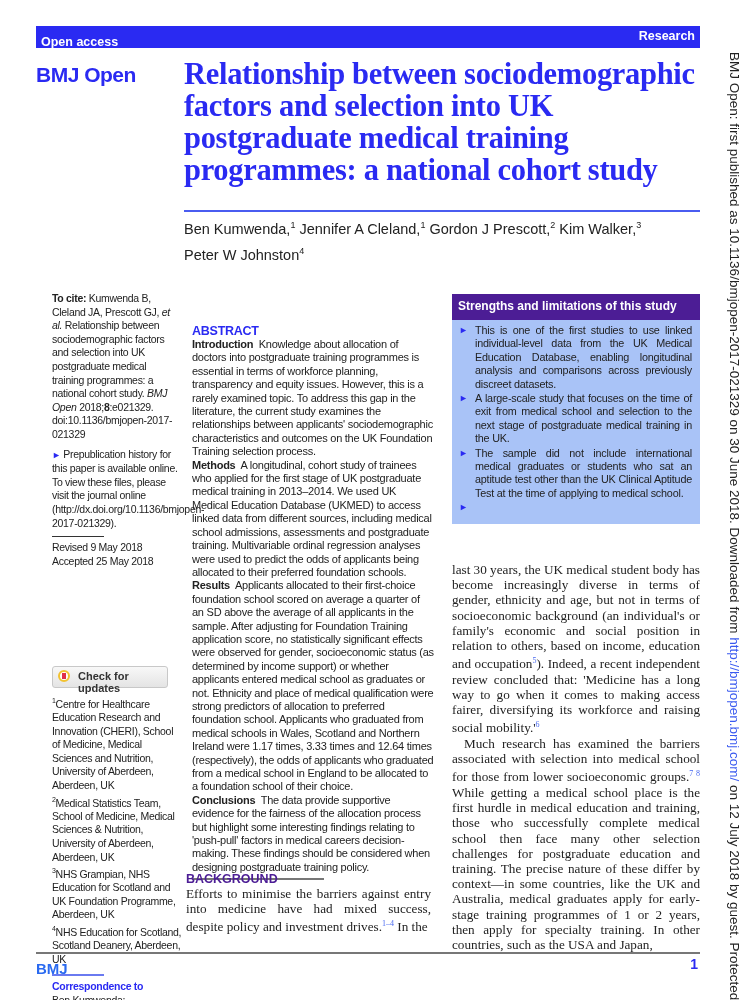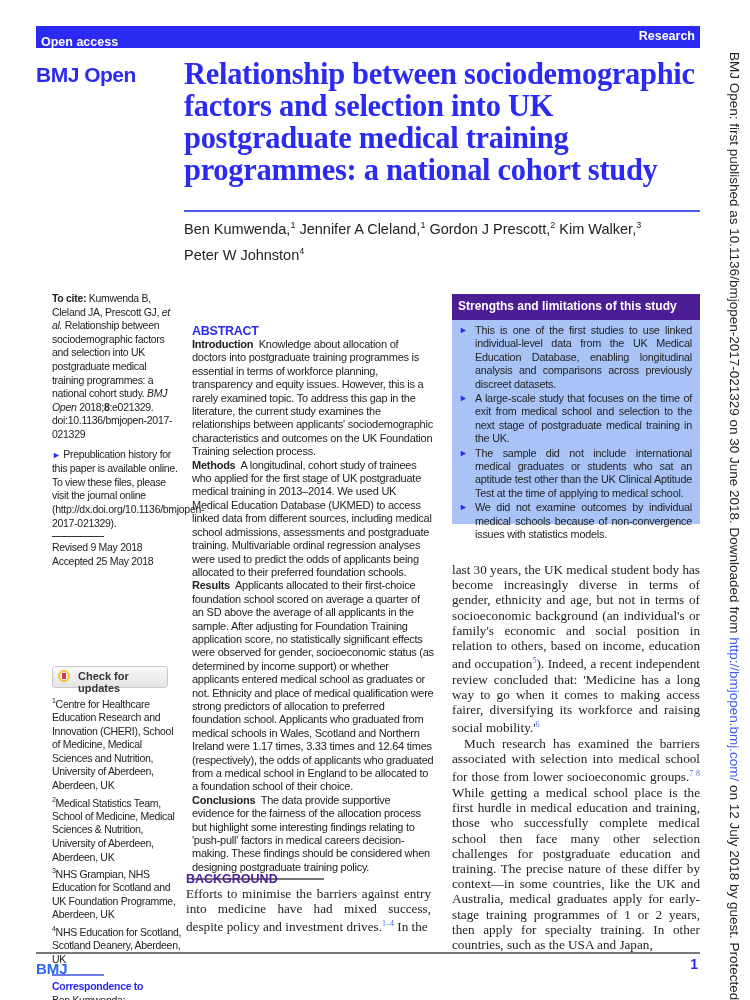--- a/index.html
+++ b/index.html
@@ -107,21 +107,21 @@
   <p><b>Conclusions</b>&nbsp; <span>The data provide supportive evidence for the fairness of the allocation process but highlight some interesting findings relating to 'push-pull' factors in medical careers decision-making. These findings should be considered when designing postgraduate training policy.</span></p>
   <div class="abs-rule"></div>
 </div>
 
 <div class="box">
   <div class="box-head">Strengths and limitations of this study</div>
   <ul>
     <li><span class="b">►</span><span>This is one of the first studies to use linked individual-level data from the UK Medical Education Database, enabling longitudinal analysis and comparisons across previously discreet datasets.</span></li>
     <li><span class="b">►</span><span>A large-scale study that focuses on the time of exit from medical school and selection to the next stage of postgraduate medical training in the UK.</span></li>
     <li><span class="b">►</span><span>The sample did not include international medical graduates or students who sat an aptitude test other than the UK Clinical Aptitude Test at the time of applying to medical school.</span></li>
-    <li><span class="b">►</span><span>We did not examine outcomes by individual medical schools because of non-convergence issues with statistics models.</span></li>
+    <li><span class="b">►</span></li>
   </ul>
 </div>
 
 <div class="bg-head">BACKGROUND</div>
 <div class="body-left">
   <span>Efforts to minimise the barriers against entry into medicine have had mixed success, despite policy and investment drives.</span><span class="ref">1–4</span> <span>In the</span>
 </div>
 
 <div class="body-right">
   <p><span>last 30 years, the UK medical student body has become increasingly diverse in terms of gender, ethnicity and age, but not in terms of socioeconomic background (an individual's or family's economic and social position in relation to others, based on income, education and occupation</span><span class="ref">5</span><span>). Indeed, a recent independent review concluded that: 'Medicine has a long way to go when it comes to making access fairer, diversifying its workforce and raising social mobility.'</span><span class="ref">6</span></p>

